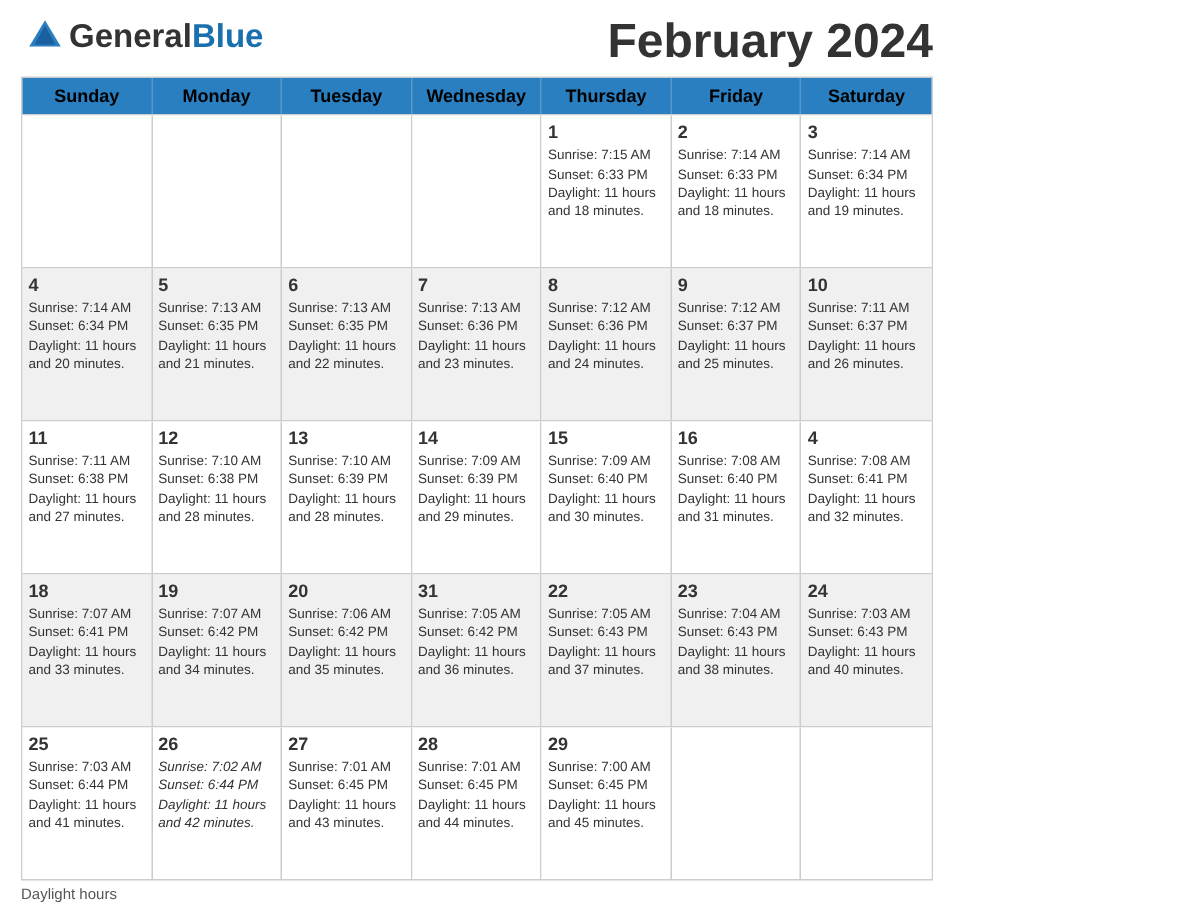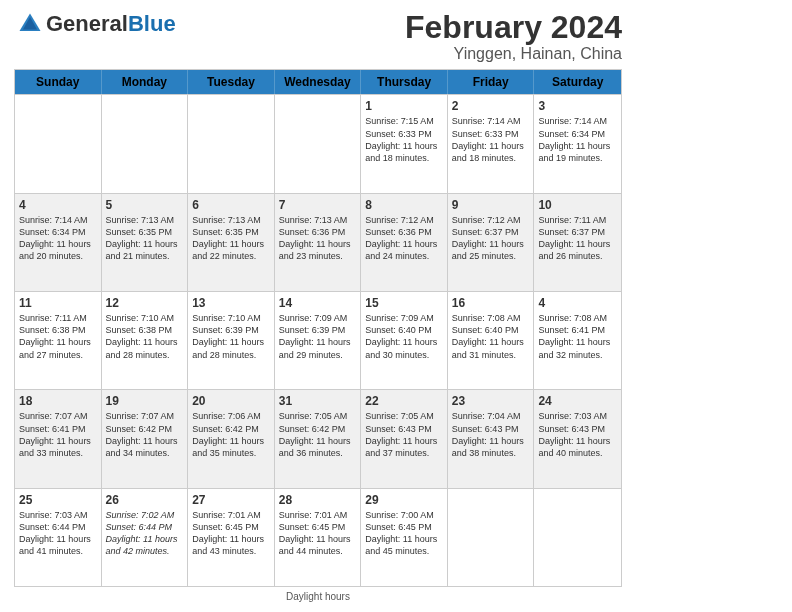--- a/index.html
+++ b/index.html
@@ -110,41 +110,40 @@
     }
     .cell-info {
       font-size: 9px;
       color: #333;
       line-height: 1.35;
     }
     .footer {
       margin-top: 4px;
       font-size: 10px;
       color: #555;
-      text-align: center;
+      text-align: left;
     }
   </style>
 </head>
 <body>
 
 <div class="page">
   <div class="header">
     <div class="logo-area">
       <div class="logo-text">
         <svg class="logo-icon" viewBox="0 0 40 40">
           <polygon points="20,5 35,30 5,30" fill="#2a7fc1"></polygon>
           <polygon points="20,10 30,28 10,28" fill="#1a5fa0"></polygon>
         </svg>
         <span class="logo-general">General</span>
           <span class="logo-blue">Blue</span>
       </div>
     </div>
     <div class="title-area">
       <div class="month-title">February 2024</div>
-      <div class="location-title">Yinggen, Hainan, China</div>
     </div>
   </div>
 
   <div class="calendar">
     <div class="cal-header-row">
     <div class="cal-header-cell">Sunday</div>
         <div class="cal-header-cell">Monday</div>
         <div class="cal-header-cell">Tuesday</div>
         <div class="cal-header-cell">Wednesday</div>
         <div class="cal-header-cell">Thursday</div>

